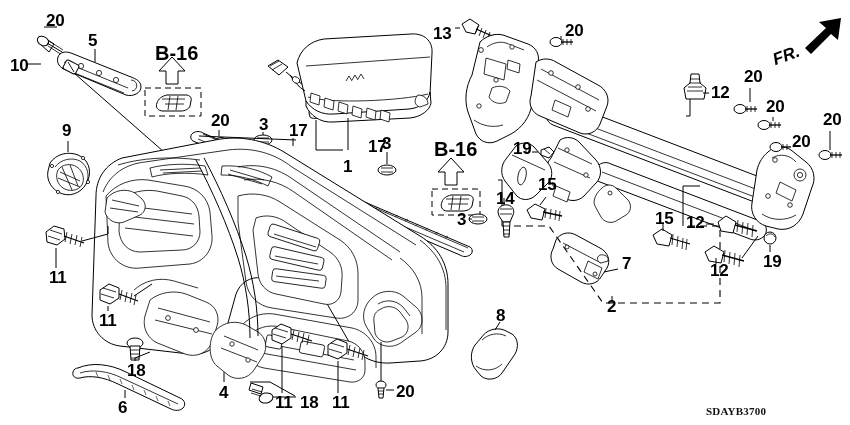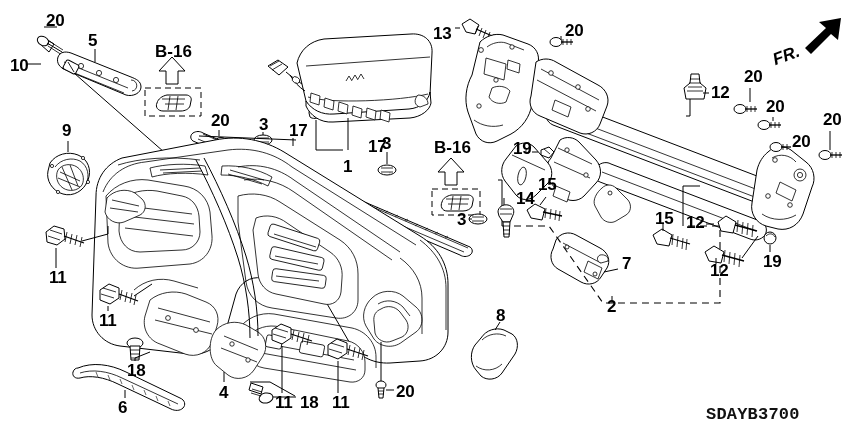--- a/index.html
+++ b/index.html
@@ -8,30 +8,30 @@
     font-family:"Liberation Sans", sans-serif;color:#000;
   }
   #sheet svg.layer{position:absolute;left:0;top:0;width:850px;height:425px;}
   .lbl{
     position:absolute;font-family:"Liberation Sans", sans-serif;
     font-size:17px;font-weight:700;color:#000;line-height:1;
     white-space:nowrap;letter-spacing:-0.3px;
   }
   .secref{
     position:absolute;font-family:"Liberation Sans", sans-serif;
-    font-size:17px;font-weight:700;color:#000;letter-spacing:0px;white-space:nowrap;
+    font-size:20px;font-weight:700;color:#000;letter-spacing:0px;white-space:nowrap;
   }
   .frmark{
     position:absolute;font-family:"Liberation Sans", sans-serif;
     font-size:17px;font-weight:700;font-style:italic;color:#000;
     transform:rotate(-20deg);transform-origin:left bottom;white-space:nowrap;
   }
   .partno{
-    position:absolute;font-family:Liberation Mono, monospace;
-    font-size:17px;font-weight:600;color:#111;letter-spacing:0.2px;white-space:nowrap;
+    position:absolute;font-family:Liberation Serif, serif;
+    font-size:11px;font-weight:600;color:#111;letter-spacing:0.2px;white-space:nowrap;
   }
   svg .ln{fill:none;stroke:#000;stroke-width:1;}
   svg .ln2{fill:none;stroke:#000;stroke-width:1.3;}
   svg .thin{fill:none;stroke:#000;stroke-width:0.8;}
   svg .hair{fill:none;stroke:#000;stroke-width:0.6;}
   svg .dash{fill:none;stroke:#000;stroke-width:1.1;stroke-dasharray:7 5;}
   svg .dash2{fill:none;stroke:#000;stroke-width:1;stroke-dasharray:6 4;}
   svg .fillw{fill:#ffffff;stroke:#000;stroke-width:1;}
   svg .fillw8{fill:#ffffff;stroke:#000;stroke-width:0.8;}
   svg .solid{fill:#000;stroke:none;}
@@ -556,21 +556,21 @@
   <div class="lbl" style="left:792px; top:133px;">20</div>
   <div class="lbl" style="left:211px; top:112px;">20</div>
   <div class="lbl" style="left:259px; top:116px;">3</div>
   <div class="lbl" style="left:289px; top:122px;">17</div>
   <div class="lbl" style="left:321px; top:138px;margin-left:47px;">17</div>
   <div class="lbl" style="left:382px; top:135px;">3</div>
   <div class="lbl" style="left:62px;  top:122px;">9</div>
   <div class="lbl" style="left:343px; top:158px;">1</div>
   <div class="lbl" style="left:513px; top:140px;">19</div>
   <div class="lbl" style="left:538px; top:176px;">15</div>
-  <div class="lbl" style="left:516px; top:190px;">14</div>
+  <div class="lbl" style="left:496px; top:190px;">14</div>
   <div class="lbl" style="left:457px; top:211px;">3</div>
   <div class="lbl" style="left:655px; top:210px;">15</div>
   <div class="lbl" style="left:686px; top:214px;">12</div>
   <div class="lbl" style="left:710px; top:262px;">12</div>
   <div class="lbl" style="left:763px; top:253px;">19</div>
   <div class="lbl" style="left:622px; top:255px;">7</div>
   <div class="lbl" style="left:607px; top:298px;">2</div>
   <div class="lbl" style="left:49px;  top:269px;">11</div>
   <div class="lbl" style="left:99px;  top:312px;">11</div>
   <div class="lbl" style="left:127px; top:362px;">18</div>

